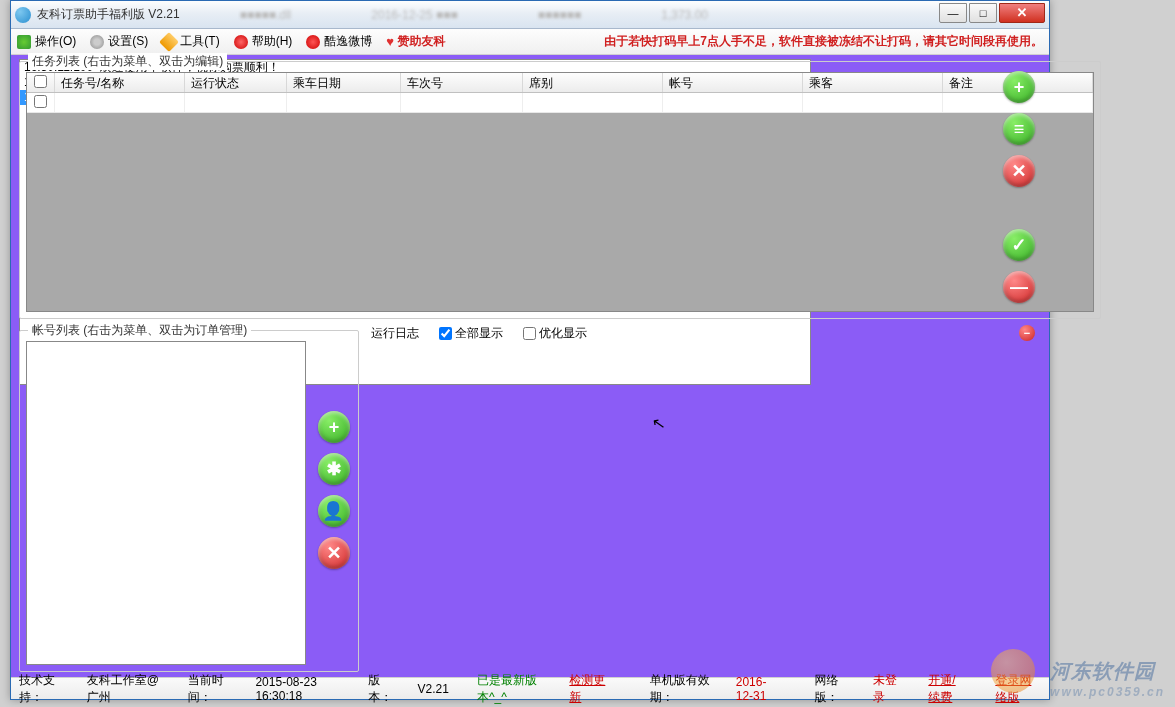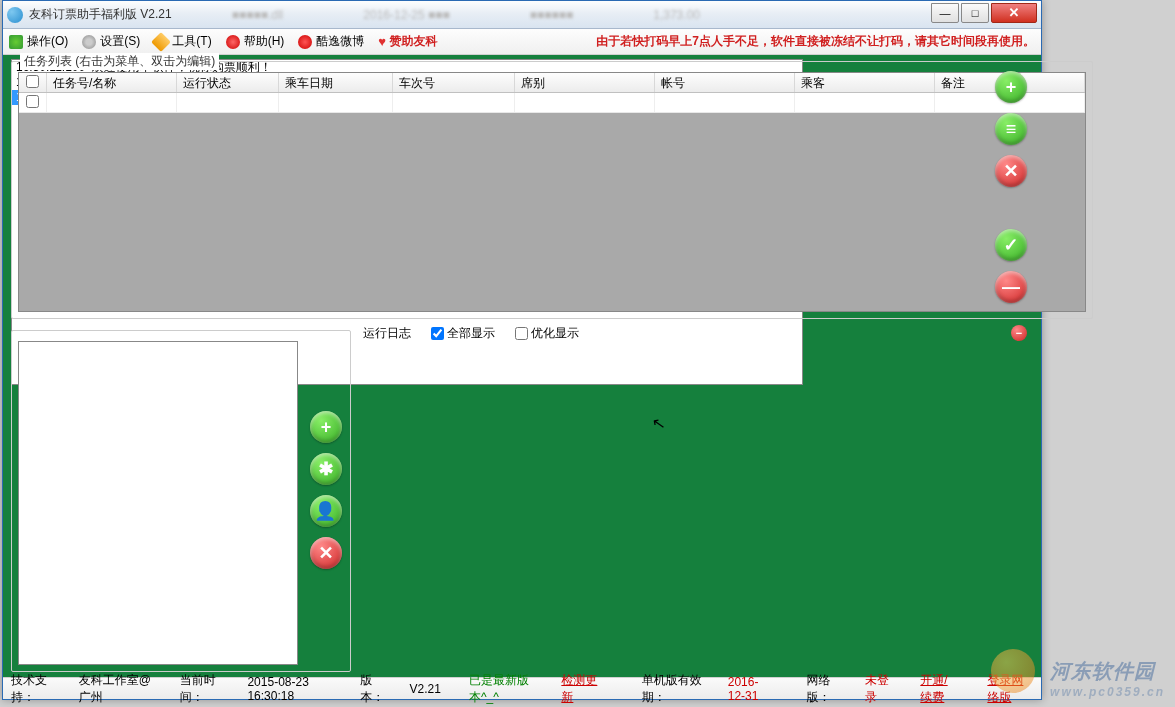--- a/index.html
+++ b/index.html
@@ -1,18 +1,18 @@
 <!DOCTYPE html>
 <html><head>
 <meta charset="utf-8">
 <style>
 * { margin: 0; padding: 0; box-sizing: border-box; font-family: "Microsoft YaHei", SimSun, Arial, sans-serif; }
 body { background: #d0d0d0; width: 1175px; height: 707px; overflow: hidden; position: relative; }
 
-.window { position: absolute; left: 2px; top: 0; width: 1040px; height: 700px; background: #15803d; border: 1px solid #2a6ab3; box-shadow: 0 0 8px rgba(0,0,0,0.3); }
+.window { position: absolute; left: 10px; top: 0; width: 1040px; height: 700px; background: #8b5cf6; border: 1px solid #2a6ab3; box-shadow: 0 0 8px rgba(0,0,0,0.3); }
 
 .titlebar { height: 28px; background: linear-gradient(#fdfefe, #e8eef5 45%, #d9e4f0); display: flex; align-items: center; padding: 0 4px; border-bottom: 1px solid #a8b8cc; }
 .titlebar .app-icon { width: 16px; height: 16px; border-radius: 50%; background: radial-gradient(circle at 30% 30%, #7ec8f0, #2a8fd0); margin-right: 6px; }
 .titlebar .title { font-size: 12px; color: #333; flex: 0 0 auto; }
 .titlebar .blur { margin-left: 60px; color: #bbb; filter: blur(1.5px); font-size: 12px; display:flex; gap:80px; }
 .titlebar .spacer { flex: 1; }
 .win-btns { display: flex; height: 20px; margin-top: -4px; }
 .win-btn { width: 28px; height: 20px; border: 1px solid #888; background: linear-gradient(#fafafa,#e0e0e0); margin-left: 2px; display: flex; align-items: center; justify-content: center; font-size: 11px; border-radius: 0 0 2px 2px; }
 .win-btn.close { width: 46px; background: linear-gradient(#f08080,#d03020); border-color:#a02818; color:#fff; }
 .win-btn.close .x { font-weight:bold; font-size:13px; }
@@ -158,20 +158,21 @@
       <div class="cbtn add">+</div>
       <div class="cbtn edit">≡</div>
       <div class="cbtn del">✕</div>
     </div>
     <div class="side-btns group2">
       <div class="cbtn ok">✓</div>
       <div class="cbtn stop">—</div>
     </div>
 
     <div class="group acct-group">
+      <div class="group-label">帐号列表 (右击为菜单、双击为订单管理)</div>
       <div class="acct-list"></div>
       <div class="acct-btns">
         <div class="cbtn add">+</div>
         <div class="cbtn edit">✱</div>
         <div class="cbtn edit">👤</div>
         <div class="cbtn del">✕</div>
       </div>
     </div>
 
     <div class="log-label">

